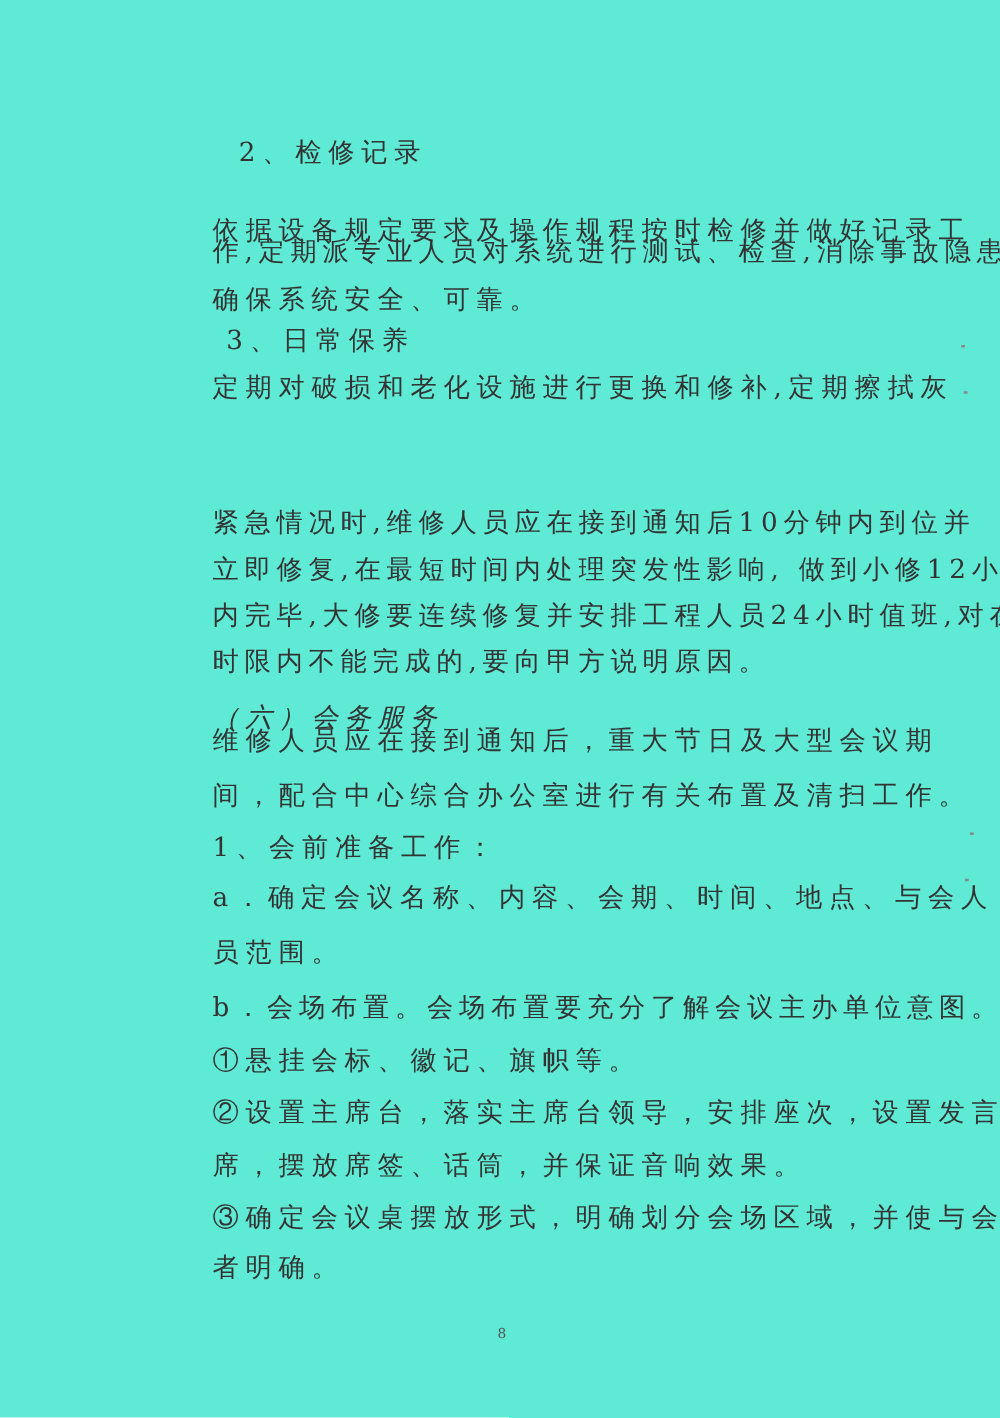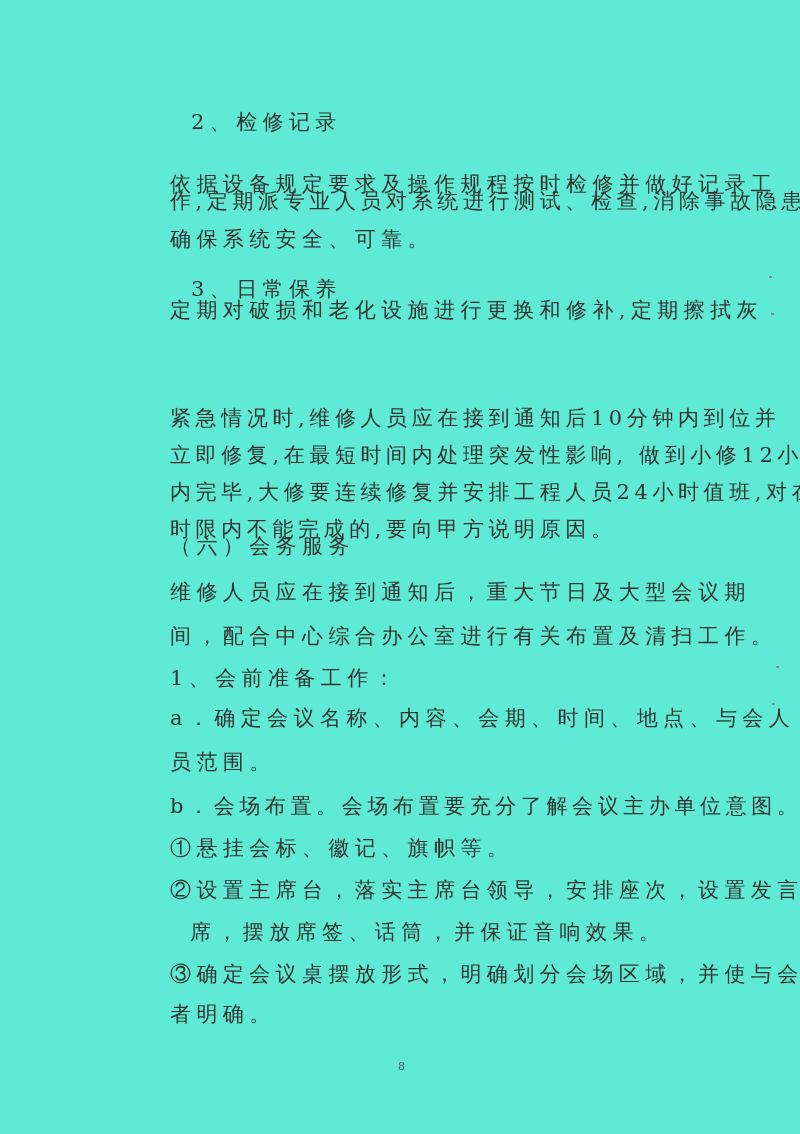--- a/index.html
+++ b/index.html
@@ -50,39 +50,39 @@
 </head>
 <body>
 
 <div class="page">
 
   <div class="line" style="left:191px; top:112px;">2、检修记录</div>
   <div class="line" style="left:170px; top:152px;margin-top:22px;">依据设备规定要求及操作规程按时检修并做好记录工</div>
   <div class="line tight" style="left:170px; top:191px;">作,定期派专业人员对系统进行测试、检查,消除事故隐患,</div>
   <div class="line" style="left:170px; top:229px;text-align:center;">确保系统安全、可靠。</div>
 
-  <div class="line" style="left:191px; top:262px;margin-top:17px;">3、日常保养</div>
+  <div class="line" style="left:181px; top:262px;">3、日常保养</div>
   <div class="line" style="left:170px; top:300px;">定期对破损和老化设施进行更换和修补,定期擦拭灰</div>
 
   <div class="line tight" style="left:170px; top:408px;">紧急情况时,维修人员应在接到通知后10分钟内到位并</div>
   <div class="line tight" style="left:170px; top:445px;">立即修复,在最短时间内处理突发性影响, 做到小修12小时</div>
   <div class="line tight" style="left:170px; top:482px;">内完毕,大修要连续修复并安排工程人员24小时值班,对在</div>
   <div class="line tight" style="left:170px; top:519px;">时限内不能完成的,要向甲方说明原因。</div>
 
-  <div class="line" style="left:170px; top:536px;">（六）会务服务</div>
+  <div class="line" style="left:170px; top:564px;font-style:italic;">（六）会务服务</div>
   <div class="line" style="left:170px; top:582px;">维修人员应在接到通知后，重大节日及大型会议期</div>
   <div class="line" style="left:170px; top:626px;">间，配合中心综合办公室进行有关布置及清扫工作。</div>
 
   <div class="line" style="left:170px; top:668px;">1、会前准备工作：</div>
   <div class="line" style="left:170px; top:708px;">a．确定会议名称、内容、会期、时间、地点、与会人</div>
   <div class="line" style="left:170px; top:752px;">员范围。</div>
   <div class="line tight" style="left:170px; top:796px;">b．会场布置。会场布置要充分了解会议主办单位意图。</div>
   <div class="line" style="left:170px; top:838px;">①悬挂会标、徽记、旗帜等。</div>
   <div class="line" style="left:170px; top:880px;">②设置主席台，落实主席台领导，安排座次，设置发言</div>
-  <div class="line" style="left:170px; top:922px;margin-left:20px;">席，摆放席签、话筒，并保证音响效果。</div>
+  <div class="line" style="left:170px; top:922px;">席，摆放席签、话筒，并保证音响效果。</div>
   <div class="line" style="left:170px; top:964px;">③确定会议桌摆放形式，明确划分会场区域，并使与会</div>
   <div class="line" style="left:170px; top:1004px;">者明确。</div>
 
   <div class="page-number">8</div>
 
   <div class="edge-mark" style="left:769px; top:276px;"></div>
   <div class="edge-mark" style="left:771px; top:313px;"></div>
   <div class="edge-mark" style="left:776px; top:666px;"></div>
   <div class="edge-mark" style="left:772px; top:703px;"></div>
 </div>

